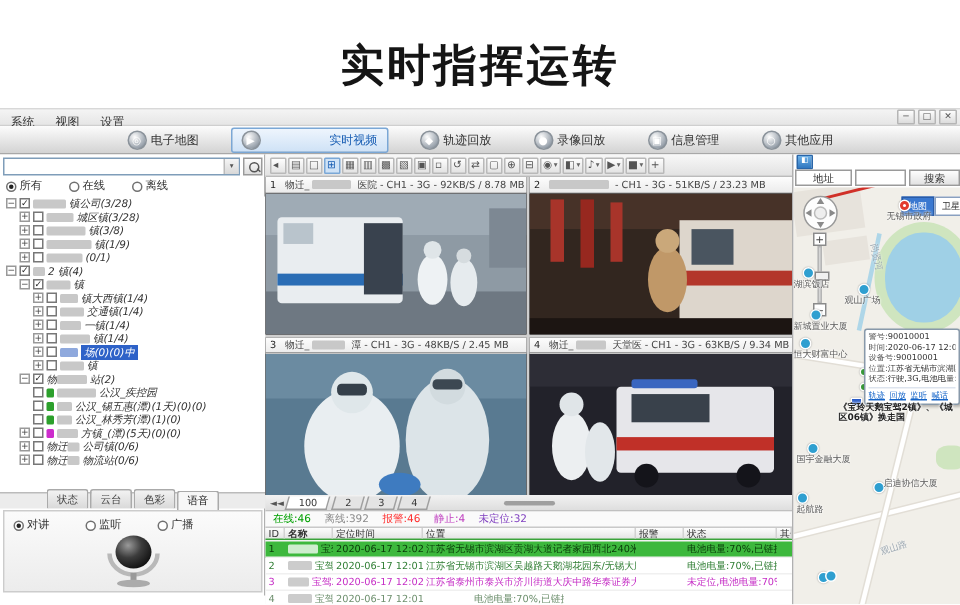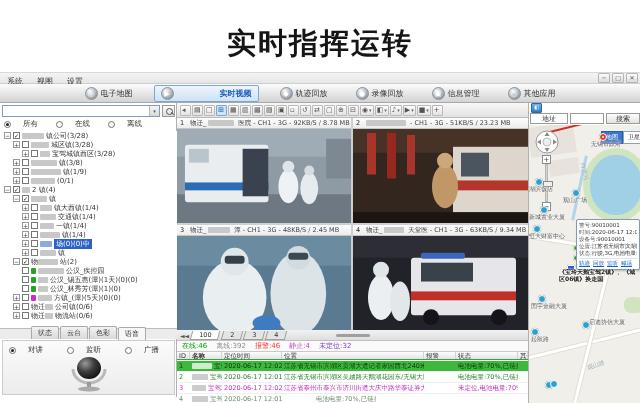--- a/index.html
+++ b/index.html
@@ -17,47 +17,47 @@
   .winbtn{width:10px;height:8px;font-size:6px;line-height:8px;text-align:center;color:#555;
     background:linear-gradient(#fdfdfd,#dcdcdc);border:1px solid #b5b5b5;border-radius:1px;}
   
   .toolbar{position:absolute;left:0;top:84px;width:640px;height:19px;background:linear-gradient(#fcfcfc,#d3d3d3);
     border-bottom:1px solid #a8a8a8;box-sizing:border-box;display:flex;align-items:center;justify-content:center;gap:14px;}
   .tbtn{display:flex;align-items:center;gap:3px;padding:1px 6px;border:1px solid transparent;border-radius:2px;}
   .tbtn.active{background:linear-gradient(#eef5fd,#cfe2f6);border-color:#7aa7d6;}
   .ticon{width:13px;height:13px;border-radius:50%;background:radial-gradient(circle at 35% 30%,#fdfdfd,#9aa3ad 70%,#6c757e);
     border:1px solid #8a929a;color:#fff;font-size:7px;line-height:13px;text-align:center;box-sizing:border-box;}
   .tlabel{font-size:8px;color:#333;}
-  .tbtn.active .tlabel{color:#1a5fb4;font-weight:bold;margin-left:43px;}
+  .tbtn.active .tlabel{color:#1a5fb4;font-weight:normal;margin-left:43px;}
   
   .left-panel{position:absolute;left:0;top:103px;width:177px;height:294px;background:#fff;
     border-right:1px solid #b0b0b0;box-sizing:border-box;}
   .lsearch{position:absolute;left:2px;top:2px;width:173px;height:12px;display:flex;gap:2px;}
   .combo{flex:1;border:1px solid #7f9db9;background:#fff;height:12px;box-sizing:border-box;position:relative;}
   .combo .dd{position:absolute;right:0;top:0;width:9px;height:100%;background:linear-gradient(#f5f5f5,#d8d8d8);
     border-left:1px solid #bbb;font-size:5px;color:#555;text-align:center;line-height:10px;}
   .sbtn{width:13px;height:12px;background:linear-gradient(#fdfdfd,#ddd);border:1px solid #9a9a9a;
     box-sizing:border-box;position:relative;}
   .lens{position:absolute;left:3px;top:2px;width:5px;height:5px;border:1px solid #555;border-radius:50%;}
   .lens::after{content:"";position:absolute;left:4px;top:4px;width:3px;height:1px;background:#555;transform:rotate(45deg);}
   .lfilters{position:absolute;left:4px;top:16px;width:170px;height:10px;display:flex;gap:18px;align-items:center;}
-  .radio{display:flex;align-items:center;gap:12px;font-size:7.5px;color:#333;}
+  .radio{display:flex;align-items:center;gap:2px;font-size:7.5px;color:#333;}
   .rb{width:7px;height:7px;border:1px solid #707070;border-radius:50%;background:#fff;box-sizing:border-box;position:relative;}
   .rb.checked::after{content:"";position:absolute;left:1px;top:1px;width:3px;height:3px;background:#222;border-radius:50%;}
   .tree{position:absolute;left:0;top:28px;width:177px;height:197px;overflow:hidden;background:#fff;}
   .trow{height:9px;display:flex;align-items:center;white-space:nowrap;}
   .exp{width:7px;height:7px;border:1px solid #999;background:#fff;font-size:6px;line-height:5px;text-align:center;
     color:#444;box-sizing:border-box;margin-right:2px;flex:none;}
   .cb{width:7px;height:7px;border:1px solid #777;background:#fff;box-sizing:border-box;margin-right:2px;flex:none;
     font-size:6px;line-height:5px;text-align:center;color:#222;}
   .dot{width:5px;height:6px;border-radius:1px;margin-right:2px;flex:none;}
   .dot-green{background:#2ca02c;}
   .dot-magenta{background:#cc2ccc;}
   .blur{display:inline-block;height:6px;background:#c8c8c8;border-radius:1px;margin-right:2px;flex:none;}
-  .ttext,.pre{font-size:7px;color:#333;}
+  .ttext,.pre{font-size:7px;color:#333;font-style:italic;}
   .trow.sel .ttext{background:#2e62c8;color:#fff;padding:0 2px;}
   .trow.sel .blur{background:#8fa9dd;}
   .ltabs{position:absolute;left:0;top:225px;width:177px;height:11px;background:#ececec;border-top:1px solid #bbb;
     box-sizing:border-box;display:flex;justify-content:center;align-items:flex-end;gap:1px;}
   .ltab{font-size:7px;color:#444;padding:1px 6px;background:linear-gradient(#f2f2f2,#d9d9d9);
     border:1px solid #aaa;border-bottom:none;border-radius:2px 2px 0 0;}
   .ltab.active{background:#f7f7f7;color:#111;position:relative;top:1px;}
   .voice{position:absolute;left:2px;top:237px;width:173px;height:55px;background:linear-gradient(#fbfbfb,#ececec);
     border:1px solid #ccc;box-sizing:border-box;}
   .vradios{display:flex;gap:24px;padding:4px 6px 0 6px;}
@@ -226,27 +226,20 @@
           <span class="ttext">镇公司(3/28)</span>
         </div>
         <div class="trow">
           <span style="width: 13px; flex: 0 0 auto;"></span>
           <span class="exp">+</span>
           <span class="cb"></span>
           <span class="blur" style="width: 18px;"></span>
           <span class="ttext">城区镇(3/28)</span>
         </div>
         <div class="trow">
-          <span style="width: 22px; flex: 0 0 auto;"></span>
-          <span class="exp">+</span>
-          <span class="cb"></span>
-          <span class="blur" style="width: 10px;"></span>
-          <span class="ttext">宝驾城镇西区(3/28)</span>
-        </div>
-        <div class="trow">
           <span style="width: 13px; flex: 0 0 auto;"></span>
           <span class="exp">+</span>
           <span class="cb"></span>
           <span class="blur" style="width: 26px;"></span>
           <span class="ttext">镇(3/8)</span>
         </div>
         <div class="trow">
           <span style="width: 13px; flex: 0 0 auto;"></span>
           <span class="exp">+</span>
           <span class="cb"></span>

